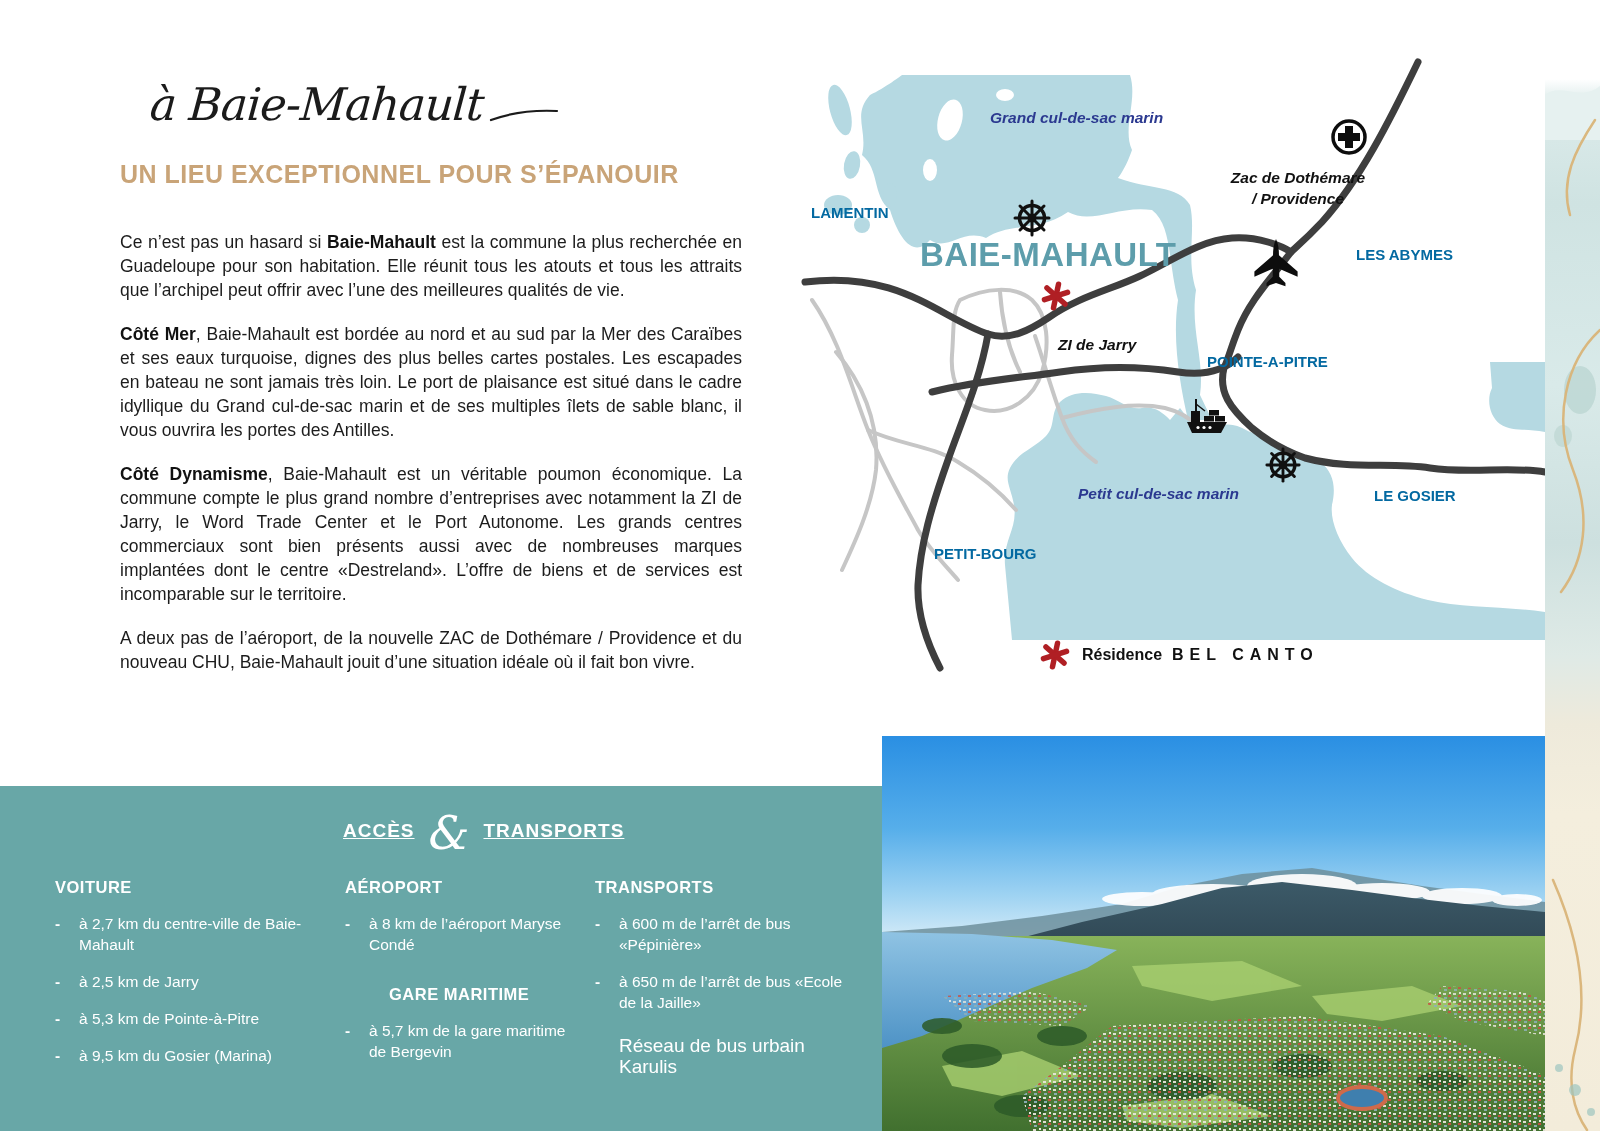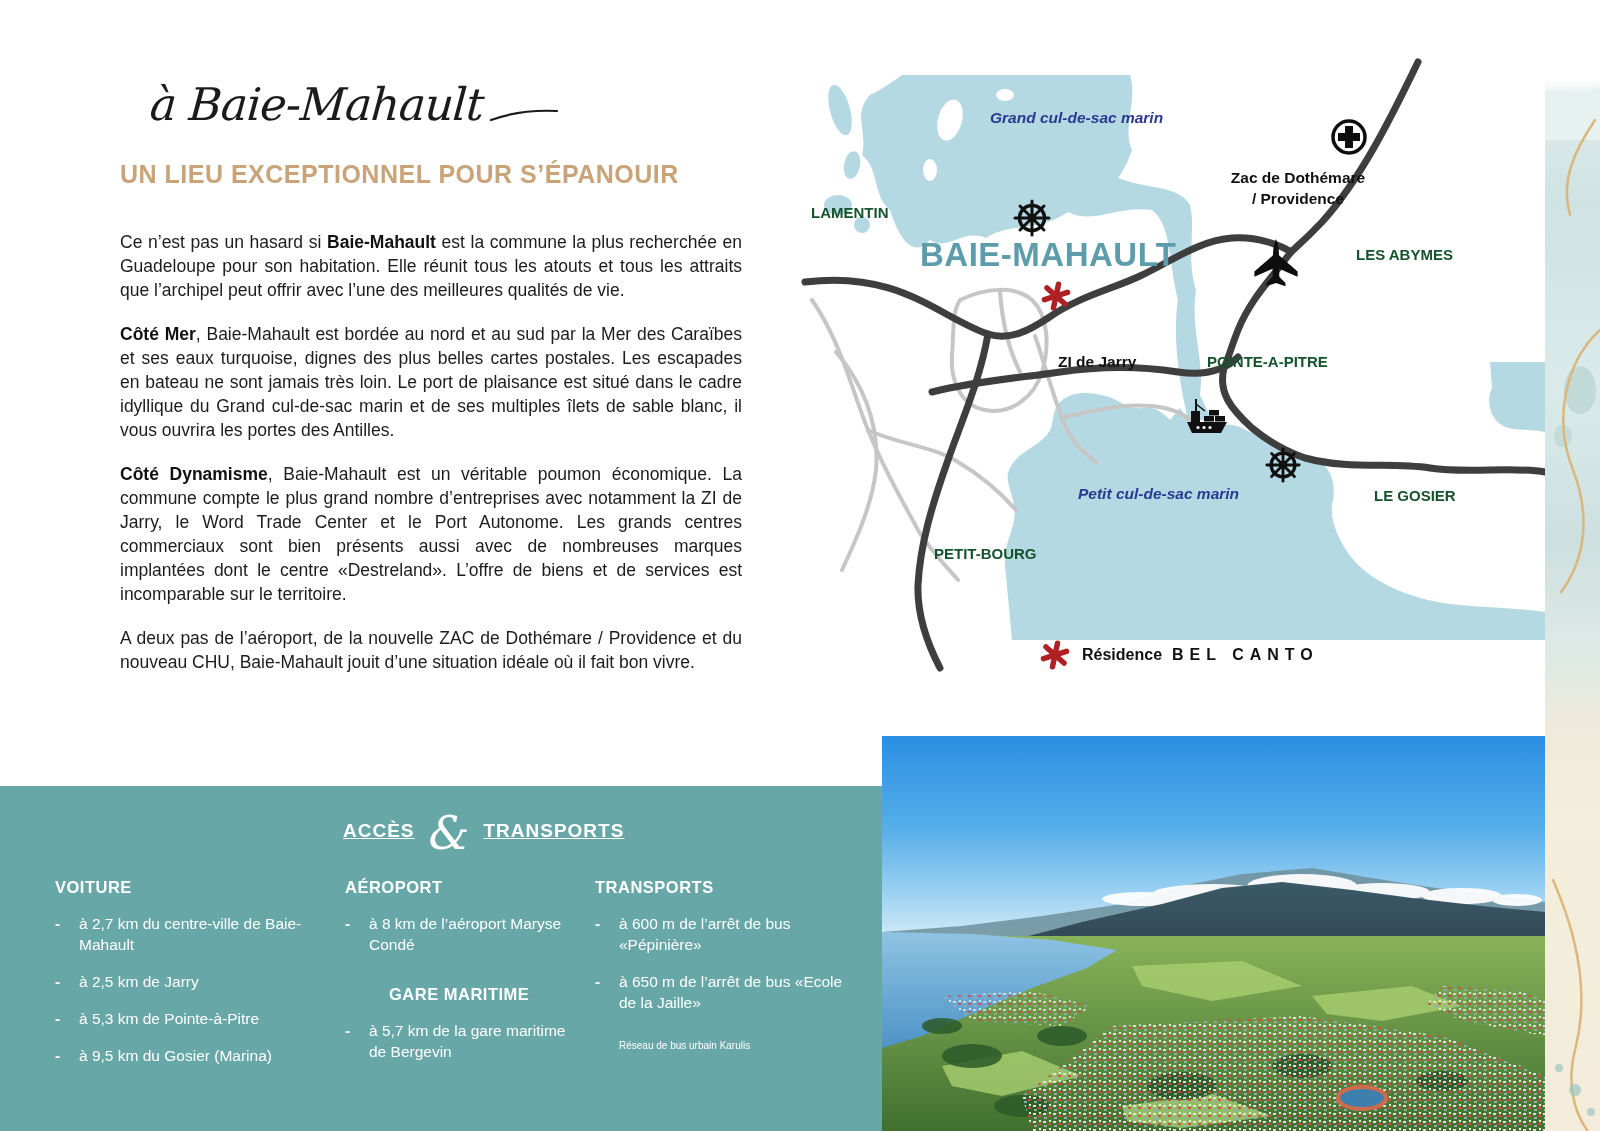--- a/index.html
+++ b/index.html
@@ -25,45 +25,45 @@
   .title-main{font-size:31px;font-weight:bold;letter-spacing:1px;color:var(--title-blue);padding-top:14px;}
   .title-script{font-family:"DejaVu Serif", serif;font-style:italic;font-size:45px;color:#1b1b1b;margin-left:30px;letter-spacing:-1px;transform:skewX(-4deg);}
   .swash{margin-left:6px;margin-top:24px;}
   .subtitle{margin-top:28px;font-size:25px;font-weight:bold;letter-spacing:.5px;color:var(--subtitle-tan);}
   
   .copy{position:absolute;left:120px;top:230px;width:622px;}
   .copy p{font-size:17.5px;line-height:24px;text-align:justify;margin-bottom:20px;color:#1c1c1c;}
   .copy .b{font-weight:bold;color:#111;}
   
   .map-labels{position:absolute;inset:0;pointer-events:none;}
-  .m-city{position:absolute;font-size:15px;font-weight:bold;color:#14532d;white-space:nowrap;}
+  .m-city{position:absolute;font-size:15px;font-weight:bold;color:#0369a1;white-space:nowrap;}
   .m-water{position:absolute;font-size:15.5px;font-weight:bold;font-style:italic;color:var(--map-label-blue);white-space:nowrap;}
-  .m-area{position:absolute;font-size:15.5px;font-weight:bold;color:#111;white-space:nowrap;margin-top:17px;}
+  .m-area{position:absolute;font-size:15.5px;font-weight:bold;font-style:italic;color:#111;white-space:nowrap;}
   .m-town{position:absolute;font-size:33px;font-weight:bold;letter-spacing:.5px;color:var(--baie-teal);white-space:nowrap;}
-  .m-zac{position:absolute;width:170px;text-align:center;font-size:15.5px;font-weight:bold;color:#111;line-height:21px;}
+  .m-zac{position:absolute;width:170px;text-align:center;font-size:15.5px;font-weight:bold;font-style:italic;color:#111;line-height:21px;}
   .m-zac span{display:block;}
   .legend{position:absolute;left:1040px;top:640px;display:flex;align-items:center;}
   .legend .lg-ast{width:30px;height:30px;}
   .legend .lg-pre{font-size:16px;font-weight:bold;color:#111;margin-left:12px;}
   .legend .lg-name{font-size:16px;font-weight:bold;color:#111;margin-left:10px;letter-spacing:6px;}
   
   .band{position:absolute;left:0;top:786px;width:882px;height:345px;background:var(--band-teal);color:#fff;}
   .band-heading{position:absolute;left:343px;top:18px;display:flex;align-items:center;}
   .bh-left,.bh-right{font-size:19px;font-weight:bold;letter-spacing:1px;text-decoration:underline;}
   .bh-amp{font-family:"DejaVu Serif", serif;font-style:italic;font-size:46px;font-weight:normal;margin:0 14px;position:relative;top:2px;}
   .col{position:absolute;top:92px;}
   .col1{left:55px;width:262px;}
   .col2{left:345px;width:235px;}
   .col3{left:595px;width:268px;}
   .col h3{font-size:16.5px;font-weight:bold;letter-spacing:.5px;margin-bottom:16px;}
   .col h3.second{margin-top:30px;margin-left:44px;}
   .item{display:flex;margin-bottom:16px;}
   .item .dash{width:24px;flex:none;font-weight:bold;font-size:15.5px;line-height:21px;}
   .item .txt{flex:1;font-size:15.5px;line-height:21px;}
-  .note{margin-left:24px;margin-top:22px;font-size:10px;line-height:21px;}
+  .note{margin-left:24px;margin-top:22px;font-size:19px;line-height:21px;}
   
   .photo{position:absolute;left:882px;top:736px;width:663px;height:395px;overflow:hidden;}
   
   .strip{position:absolute;left:1545px;top:0;width:55px;height:1131px;
     background:linear-gradient(180deg,#ffffff 0%,#ffffff 7%,#dcebea 9%,#cfe3e2 18%,#d9eae9 34%,#cde0df 48%,#dfeae6 58%,#eeeadb 64%,#f4eedd 72%,#f3ecda 100%);}
   .strip svg{display:block;}
   svg{overflow:visible;}
 </style>
 </head>
 <body>

